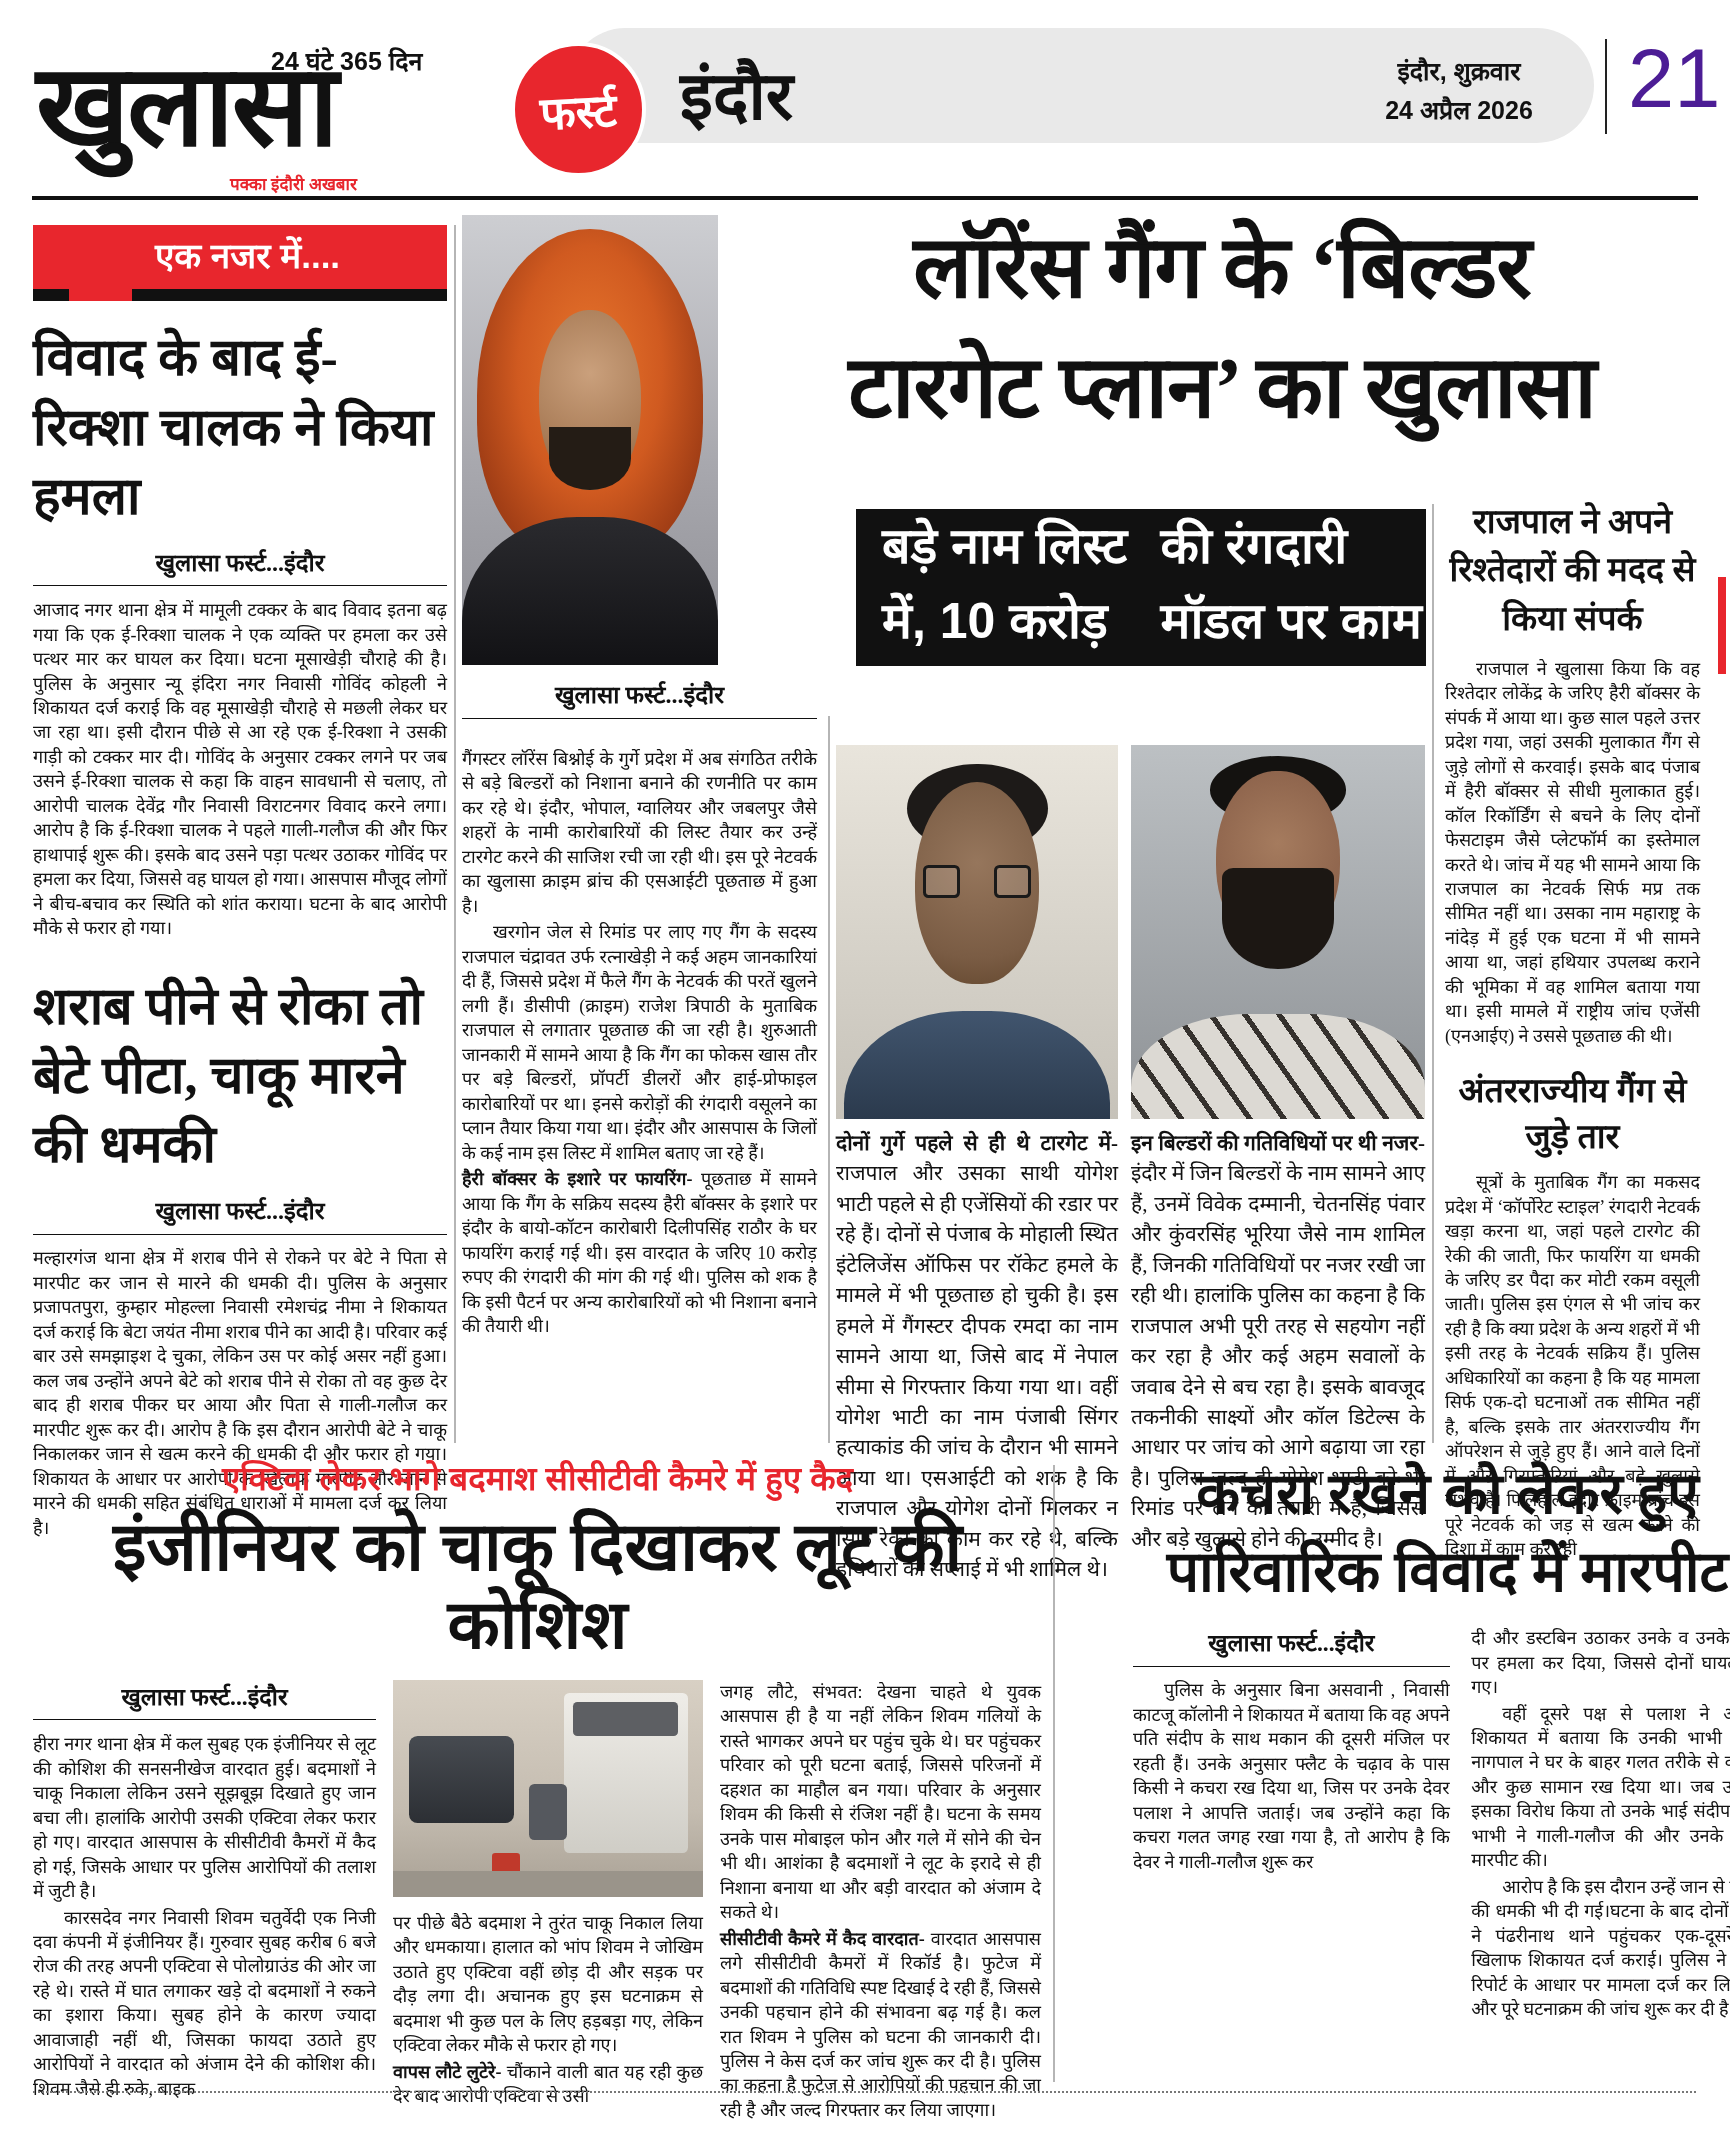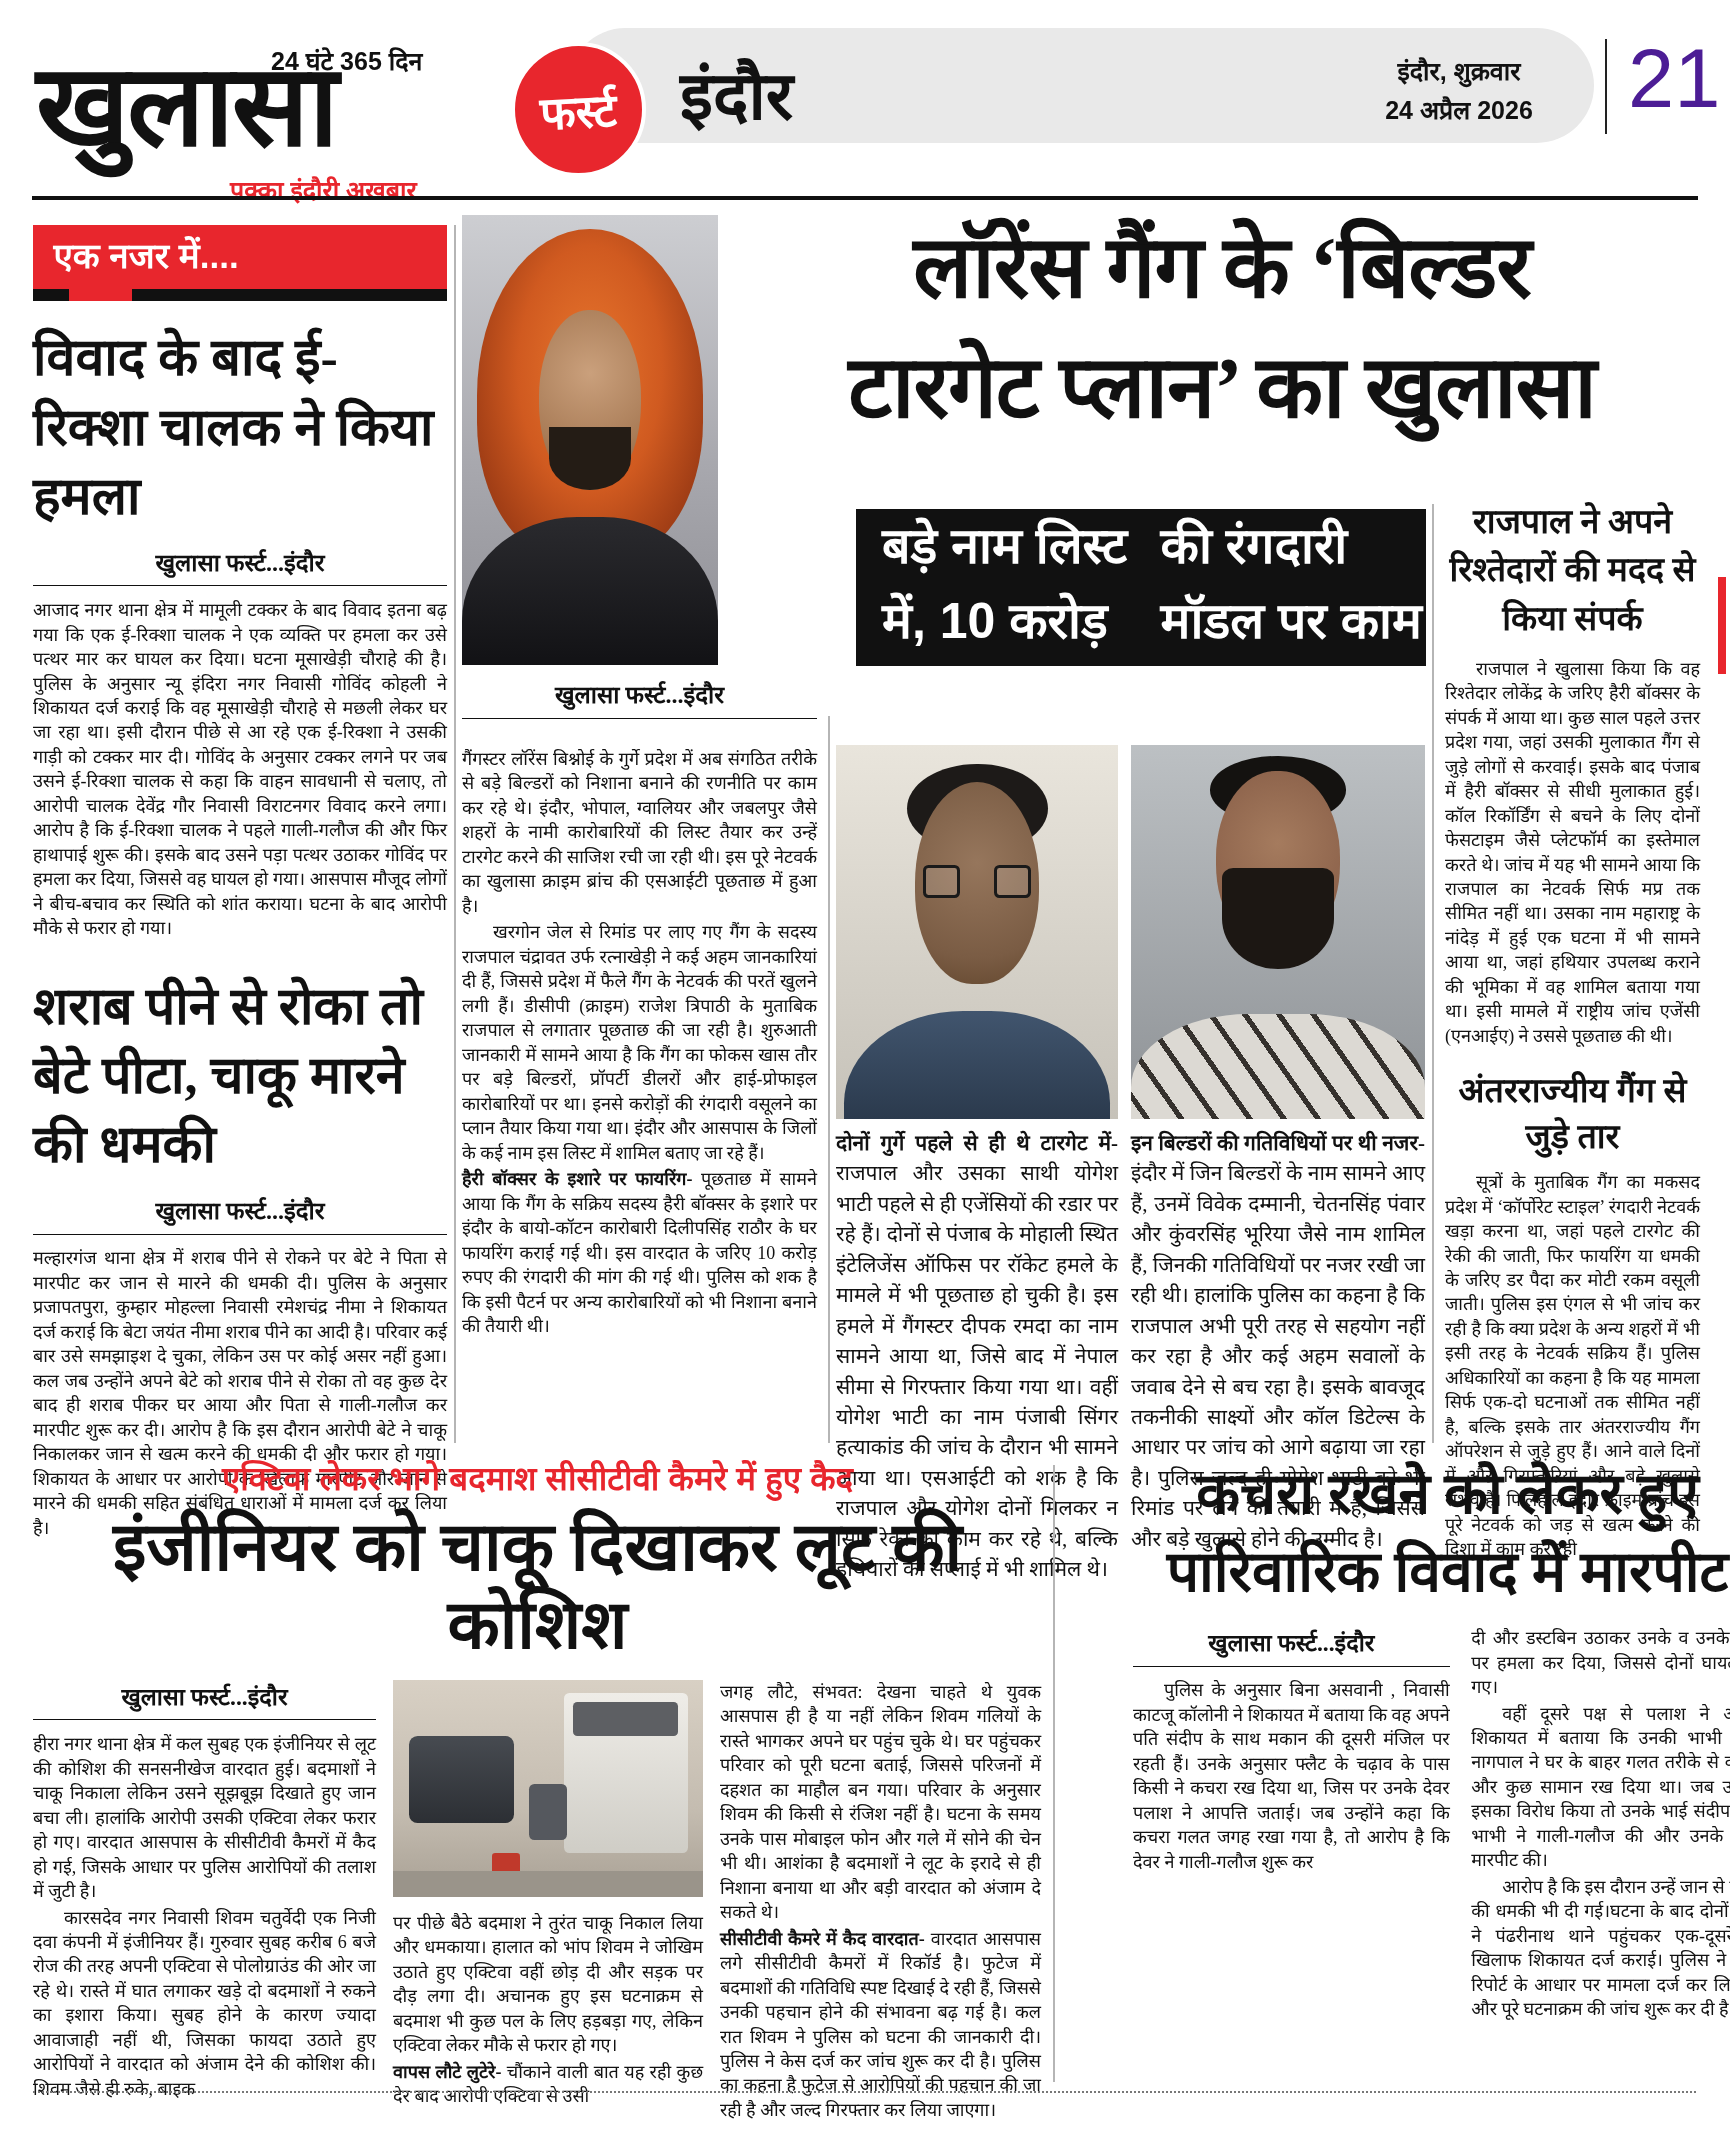--- a/index.html
+++ b/index.html
@@ -12,40 +12,40 @@
     background:#e9e9e9; border-radius:59px; }
   .masthead-tagline-top { position:absolute; left:271px; top:43px; font-size:25px; font-weight:bold;
     font-family:"Liberation Sans", sans-serif; }
   .masthead-title { position:absolute; left:36px; top:47px; font-size:114px; font-weight:900;
     line-height:1.05; letter-spacing:-2.1px; }
   .masthead-badge { position:absolute; left:511px; top:42px; width:135px; height:135px;
     background:#e8262d; border-radius:50%; border:4.3px solid #fff; display:flex; align-items:center;
     justify-content:center; z-index:3; box-sizing:border-box; }
   .masthead-badge span { color:#fff; font-weight:900; font-size:46px; transform:rotate(-3deg); }
   .masthead-tagline-bottom { position:absolute; left:230px; top:172px; color:#e8262d;
-    font-size:25px; font-weight:bold; font-family:"Liberation Sans", sans-serif; }
+    font-size:17px; font-weight:bold; font-family:"Liberation Sans", sans-serif; }
   .header-city { position:absolute; left:680px; top:47px; font-size:67px; font-weight:900; z-index:4; }
   .header-dateblock { position:absolute; left:1330px; top:52px; width:258px; text-align:center;
     font-weight:bold; font-size:25px; line-height:1.55; font-family:"Liberation Sans", sans-serif; z-index:4; }
   .header-vline { position:absolute; left:1605px; top:39px; width:2.1px; height:95px; background:#222; z-index:4; }
   .page-number { position:absolute; left:1628px; top:31px; font-size:83px; font-weight:400; color:#4c1d95;
     font-family:"Liberation Sans", sans-serif; z-index:4; }
   .header-rule { position:absolute; left:32px; width:1666px; top:196px; height:3.8px; background:#111; }
 
   
   .bodytext { font-size:18px; line-height:1.36; text-align:justify; }
   .indent { text-indent:31px; }
   .lead-in { font-weight:bold; }
   .byline { text-align:center; font-weight:bold; font-size:24px; }
   .byline-rule { border:none; border-top:1.6px solid #111; margin:7.5px 0 11.8px; }
 
   
   .briefs { position:absolute; left:33px; top:225px; width:414px; }
   .section-banner { background:#e8262d; color:#fff; font-weight:900; font-size:35px;
-    padding:6.4px 5.4px 10.7px 20.4px; font-family:"Liberation Sans", sans-serif; }
+    padding:6.4px 5.4px 10.7px 20.4px; font-family:"Liberation Sans", sans-serif;text-align:center; }
   .section-banner-bar { height:11.8px; background:#111; position:relative; }
   .section-banner-notch { position:absolute; left:36px; top:0; width:63px; height:11.8px; background:#e8262d; }
   .brief-headline { font-size:52px; font-weight:bold; line-height:1.33; margin-top:22.5px; }
   .brief-gap { margin-top:31px; }
 
   
   .vrule { position:absolute; width:1.6px; background:#b5b5b5; }
   .vr1 { left:454px; top:225px; height:1218px; }
   .vr2 { left:828px; top:716px; height:727px; }
   .vr3 { left:1432px; top:504px; height:939px; }

